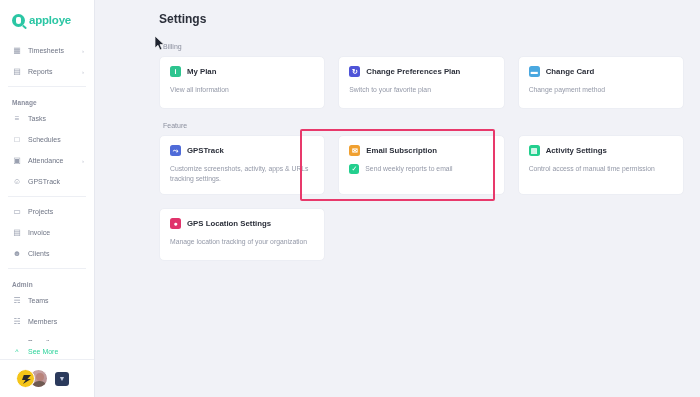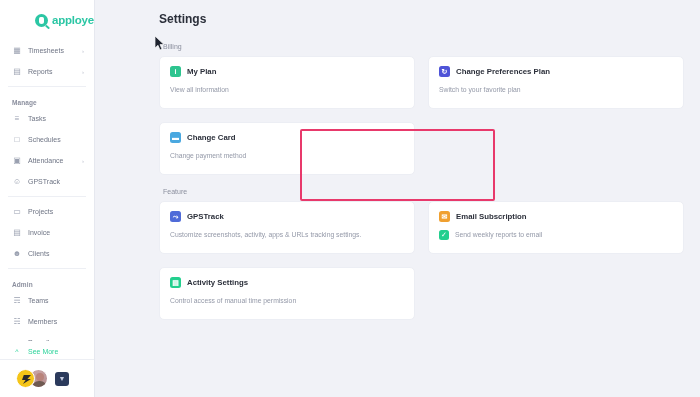--- a/index.html
+++ b/index.html
@@ -22,21 +22,20 @@
     background: #ffffff;
     border-right: 1px solid #e6e8ef;
     display: flex; flex-direction: column;
     flex: 0 0 95px;
     position: relative;
   }
   .logo-row {
     display: flex; align-items: center; gap: 4px;
     padding: 10px 0 0 12px;
     height: 30px;
-    justify-content: flex-end;
   }
   .logo-mark {
     width: 13px; height: 13px; border-radius: 50%;
     background: #2bc6a4;
     position: relative;
     flex: 0 0 13px;
   }
   .logo-mark::after {
     content: "";
     position: absolute; right: -2px; bottom: -1px;
@@ -136,21 +135,21 @@
   .page-title {
     font-size: 12px; font-weight: bold; color: #2b2f3a;
     margin-bottom: 17px;
   }
   .section-label {
     font-size: 7px; color: #8b8f9e; font-weight: 500;
     margin: 0 0 6px 4px;
   }
   .card-grid {
     display: grid;
-    grid-template-columns: repeat(2, 1fr);
+    grid-template-columns: repeat(3, 1fr);
     gap: 13px;
     margin-bottom: 13px;
   }
   .card {
     background: #ffffff;
     border: 1px solid #eceef4;
     border-radius: 5px;
     padding: 9px 10px 10px 10px;
     min-height: 53px;
   }
@@ -328,20 +327,29 @@
             </div>
           </div>
           <div class="card">
             <div class="card-head">
               <span class="card-ico" style="background: rgb(35, 207, 142);">▤</span>
               <span class="card-title">Activity Settings</span>
             </div>
             <div class="card-desc">Control access of manual time permission</div>
           </div>
         </div>
+        <div class="card-grid">
+          <div class="card">
+            <div class="card-head">
+              <span class="card-ico" style="background: rgb(224, 51, 107);">●</span>
+              <span class="card-title">GPS Location Settings</span>
+            </div>
+            <div class="card-desc">Manage location tracking of your organization</div>
+          </div>
+        </div>
       </div>
   </main>
 
   <div class="highlight-box" id="hl" style="left: 300.328px; top: 129px; width: 194.328px; height: 72.375px; border-color: rgb(232, 57, 107);"></div>
 
   <div class="cursor" id="cur" style="left: 155px; top: 36px;">
     <svg width="11" height="15" viewBox="0 0 11 15">
       <path d="M0,0 L0,12 L3,9.3 L5,14 L7,13.1 L5,8.6 L9,8.6 Z" fill="#1f2430" stroke="#ffffff" stroke-width="0.7"></path>
     </svg>
   </div>

